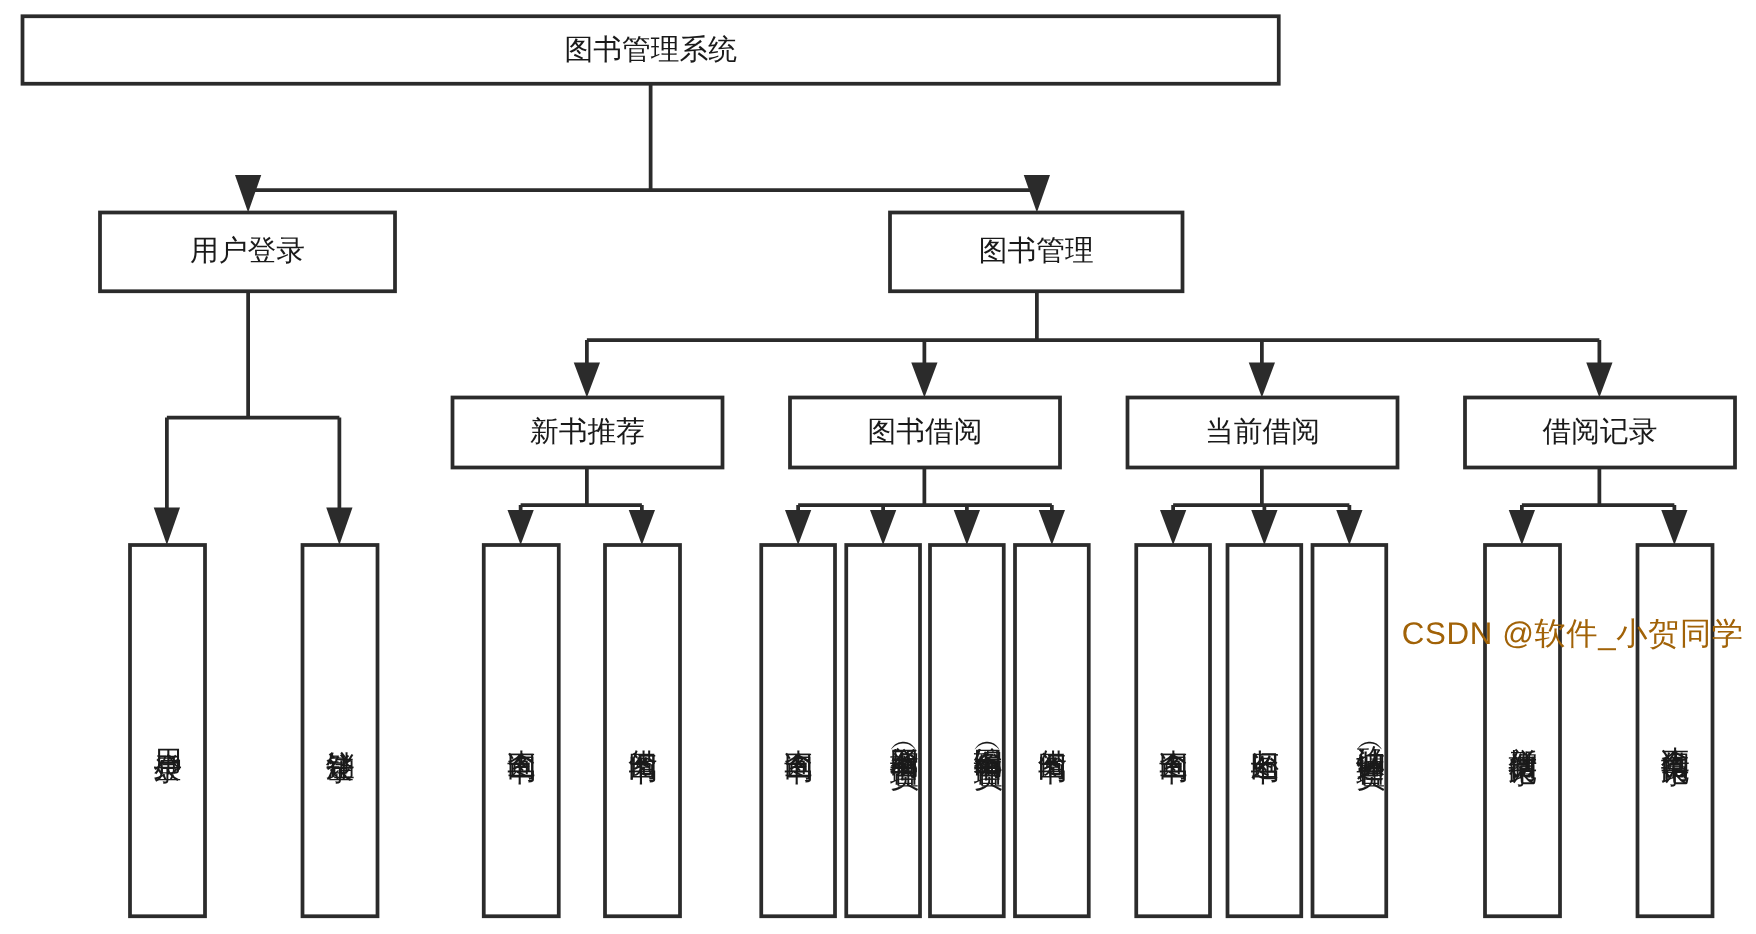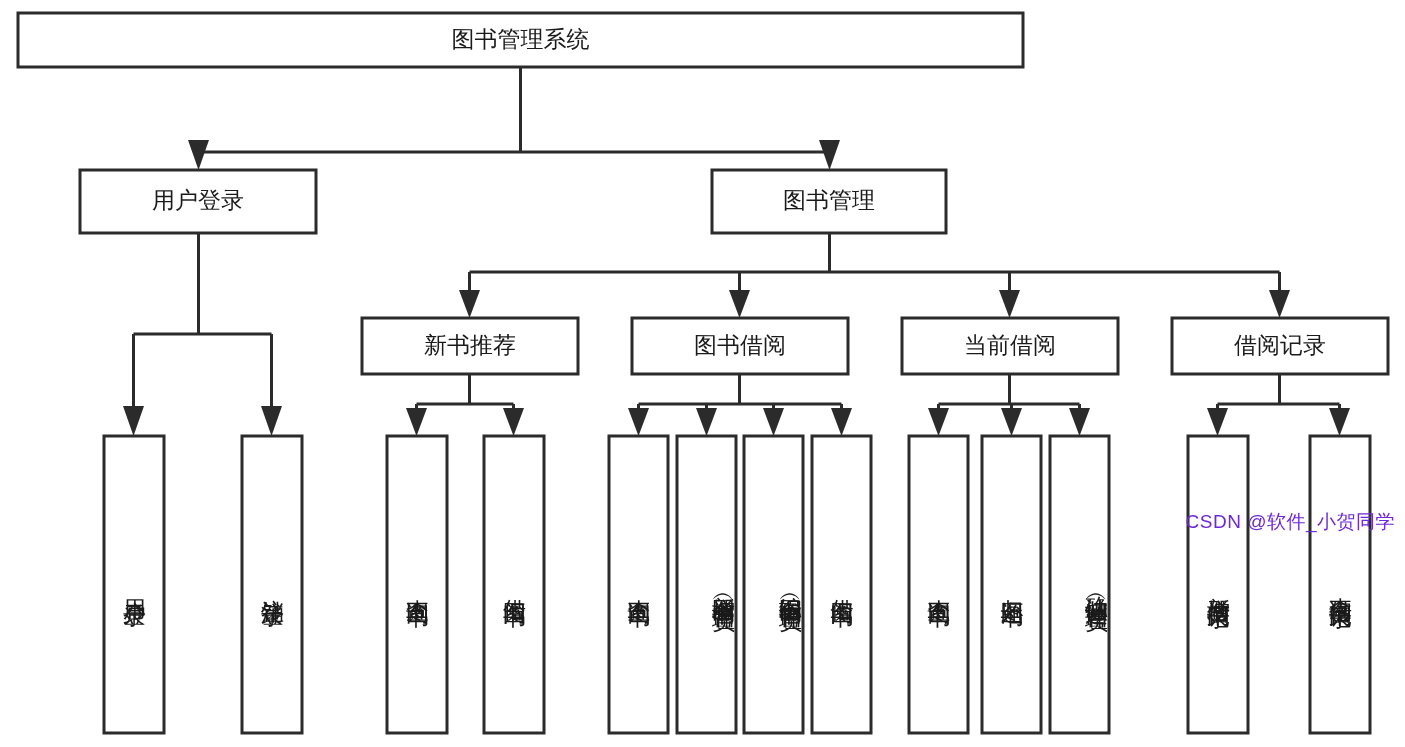--- a/index.html
+++ b/index.html
@@ -61,24 +61,24 @@
     display: flex;
     align-items: center;
     justify-content: center;
     text-align: center;
     white-space: nowrap;
     pointer-events: none;
   }
   .watermark {
     position: absolute;
     right: 10px;
-    bottom: 0;
-    font-family: "Liberation Sans", "DejaVu Sans", sans-serif;
-    font-size: 19px;
-    color: #6d28d9;
+    bottom: 12px;
+    font-family: "Liberation Sans", "DejaVu Sans", sans-serif;
+    font-size: 25px;
+    color: #a16207;
     white-space: nowrap;
     letter-spacing: 0.5px;
   }
 </style>
 </head>
 <body>
 
 <div id="diagram-root">
 
   <svg class="flow" viewBox="0 0 1405 747">

